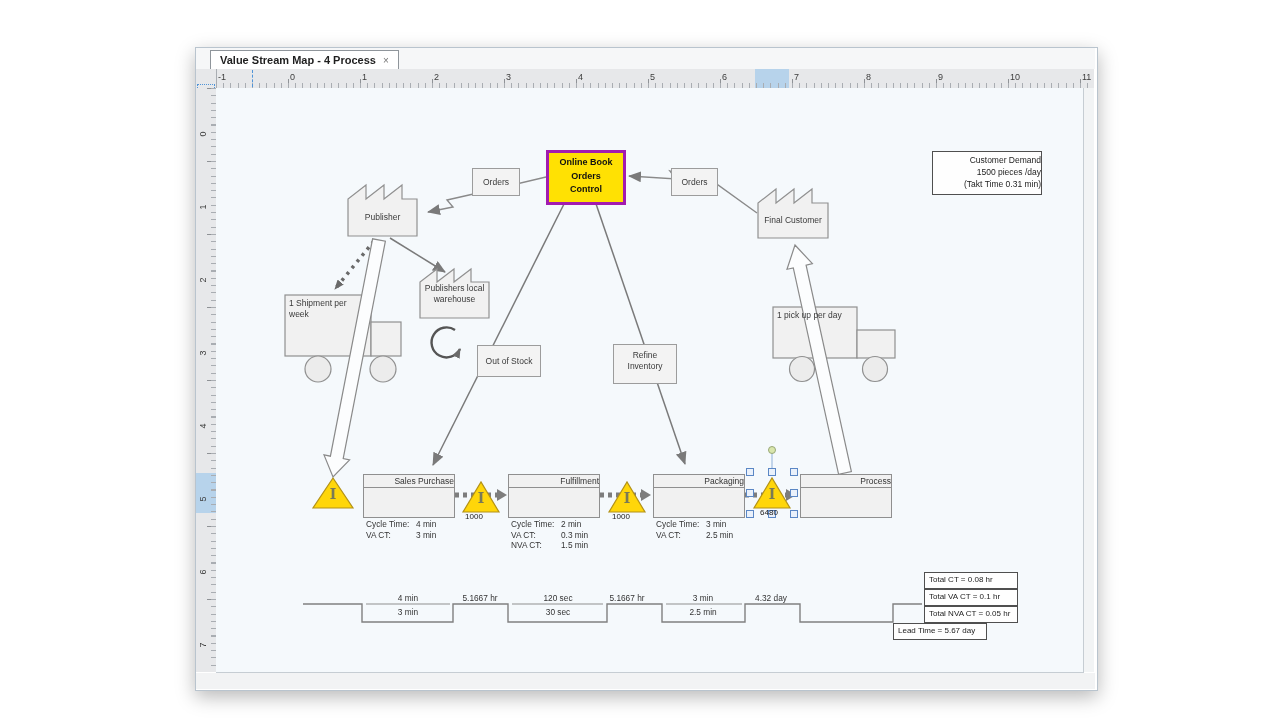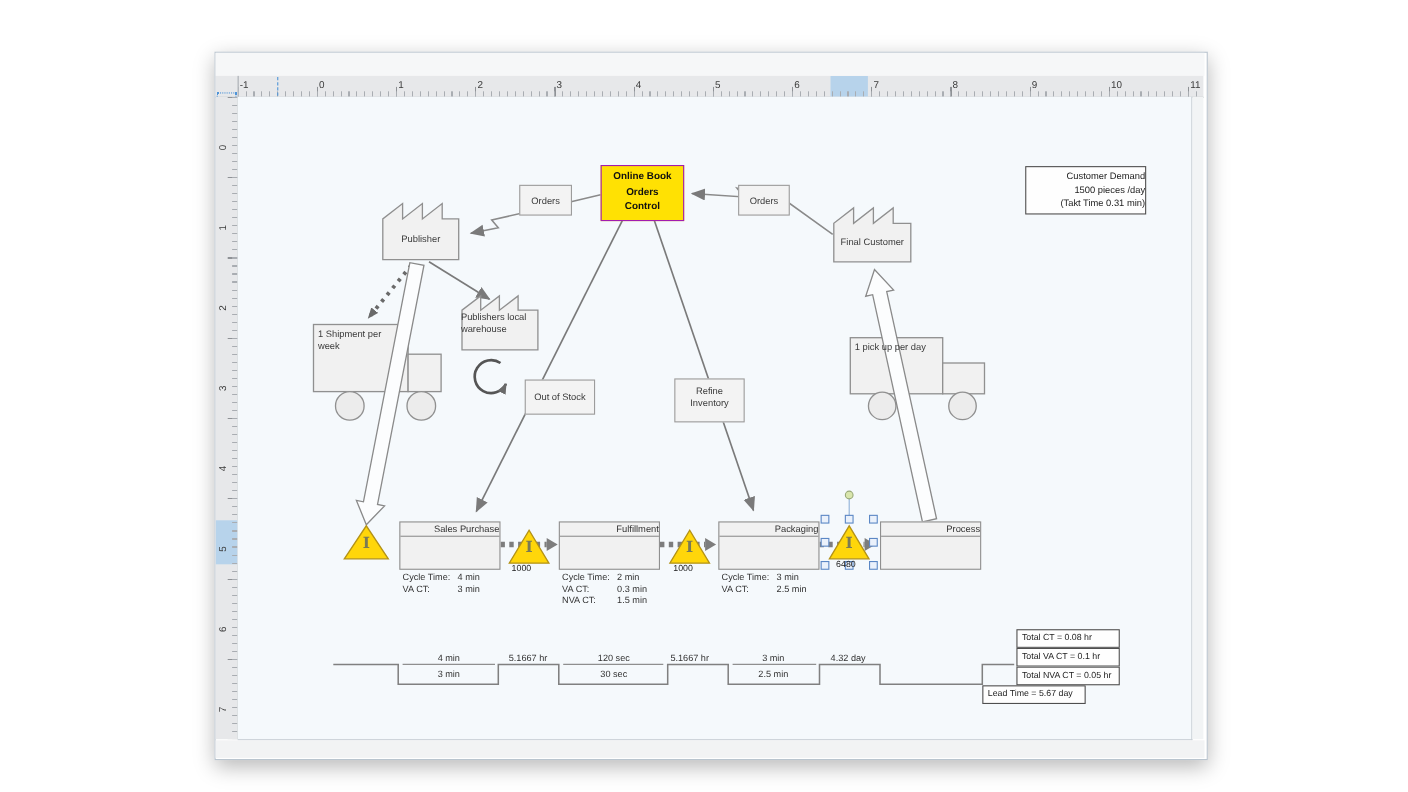--- a/index.html
+++ b/index.html
@@ -43,20 +43,21 @@
   .guide{border-left:1px dashed #4f94d8}
 </style>
 </head>
 <body>
 
 <div class="stage">
 
   <div class="abs win" style="left:195px;top:47px;width:901px;height:642px"></div>
 
   <div class="abs tabbar" style="left:196px;top:48px;width:899px;height:21px"></div>
+  <div class="abs tab" style="left:210px;top:50px;height:19px"><span>Value Stream Map - 4 Process</span><span class="x">×</span></div>
 
   <div class="abs ruler rh" style="left:216px;top:69px;width:878px;height:19px;overflow:hidden">
     <div class="hl abs" style="left:539px;top:0;width:34px;height:19px"></div>
     <div class="ticksh2"></div>
     <div class="ticksh"></div>
     <span class="rnum" style="left:2px;top:3px">-1</span>
     <span class="rnum" style="left:74px;top:3px">0</span>
     <span class="rnum" style="left:146px;top:3px">1</span>
     <span class="rnum" style="left:218px;top:3px">2</span>
     <span class="rnum" style="left:290px;top:3px">3</span>
@@ -204,37 +205,37 @@
       <rect x="790.5" y="510.5" width="7" height="7" fill="#eaf1fb" stroke="#5b87c5"></rect>
     </g>
   </svg>
 
   <div class="abs whitebox" style="left:932px;top:151px;width:108px;height:40px;font-size:8.5px;line-height:12px;padding-top:2px">
     <div>Customer Demand</div>
     <div>1500 pieces /day</div>
     <div>(Takt Time 0.31 min)</div>
   </div>
 
-  <div class="abs" style="left:546px;top:150px;width:74px;height:46px;background:#ffe103;border:1px solid #a21caf;text-align:center;font-size:9px;font-weight:700;color:#111;line-height:13.5px;padding-top:3px">
+  <div class="abs" style="left:546px;top:150px;width:74px;height:46px;background:#ffe103;border:3px solid #a21caf;text-align:center;font-size:9px;font-weight:700;color:#111;line-height:13.5px;padding-top:3px">
     <div>Online Book</div>
     <div>Orders</div>
     <div>Control</div>
   </div>
 
   <div class="abs note flexctr" style="left:472px;top:168px;width:46px;height:26px">
       <span>Orders</span>
     </div>
   <div class="abs note flexctr" style="left:671px;top:168px;width:45px;height:26px">
       <span>Orders</span>
     </div>
 
   <div class="abs shape-lbl flexctr" style="left:348px;top:199px;width:69px;height:36px">
       <span>Publisher</span>
     </div>
-  <div class="abs shape-lbl" style="left:419px;top:283px;width:71px;">
+  <div class="abs shape-lbl" style="left:419px;top:283px;width:71px;text-align:center">
     <div>Publishers local</div>
     <div>warehouse</div>
   </div>
   <div class="abs shape-lbl flexctr" style="left:758px;top:204px;width:70px;height:33px">
       <span>Final Customer</span>
     </div>
 
   <div class="abs shape-lbl" style="left:289px;top:298px;width:78px"><span>1 Shipment per week</span></div>
   <div class="abs shape-lbl" style="left:777px;top:310px;width:80px"><span>1 pick up per day</span></div>
 

